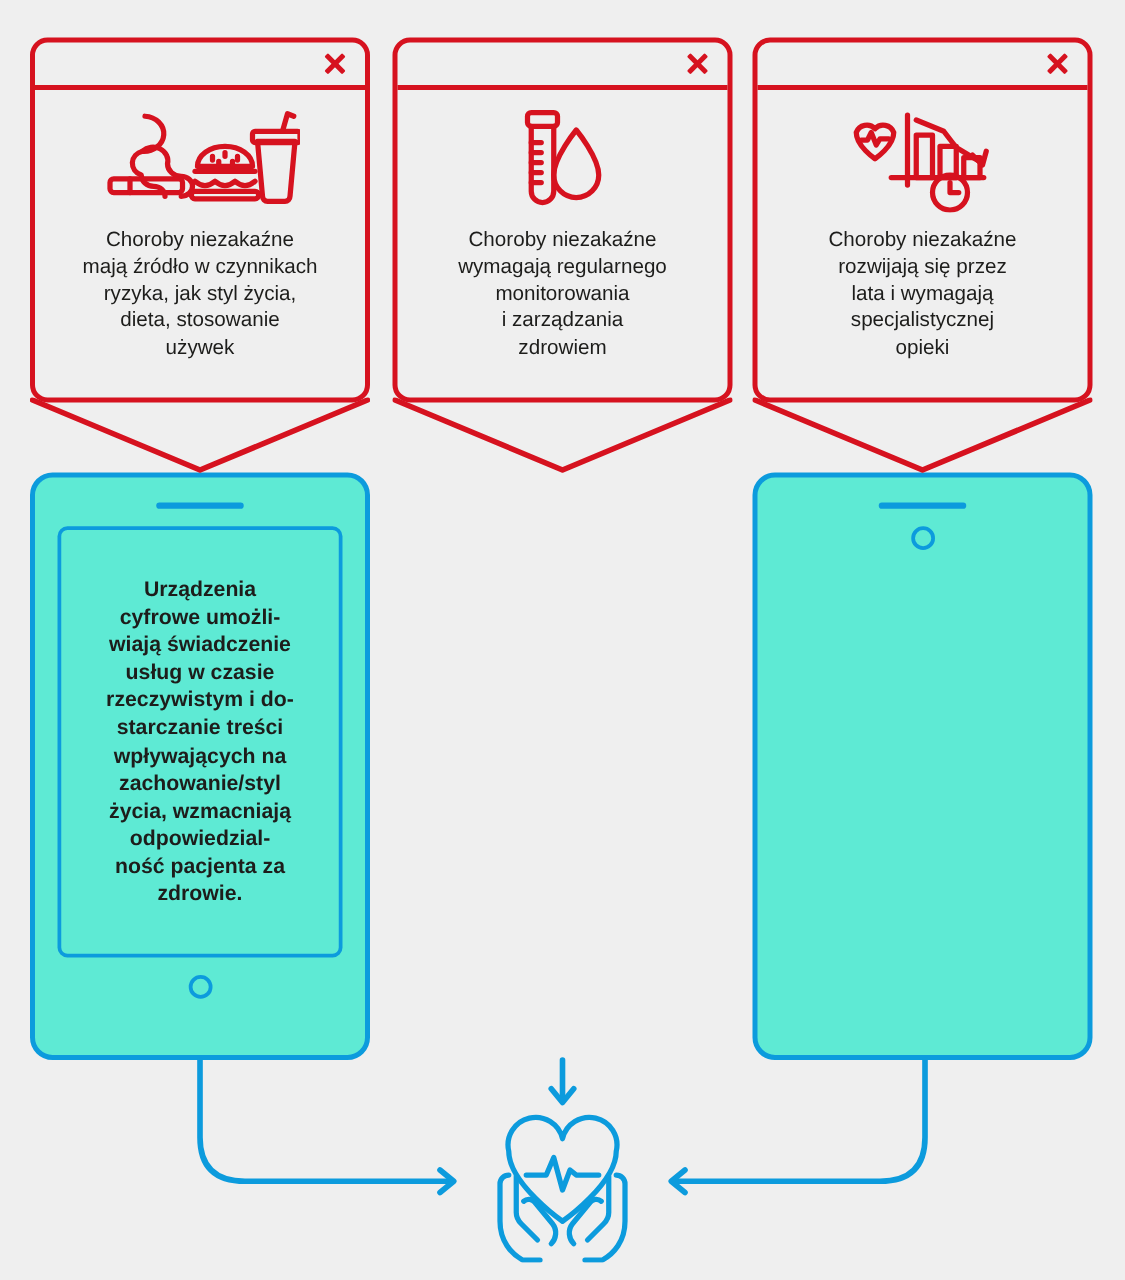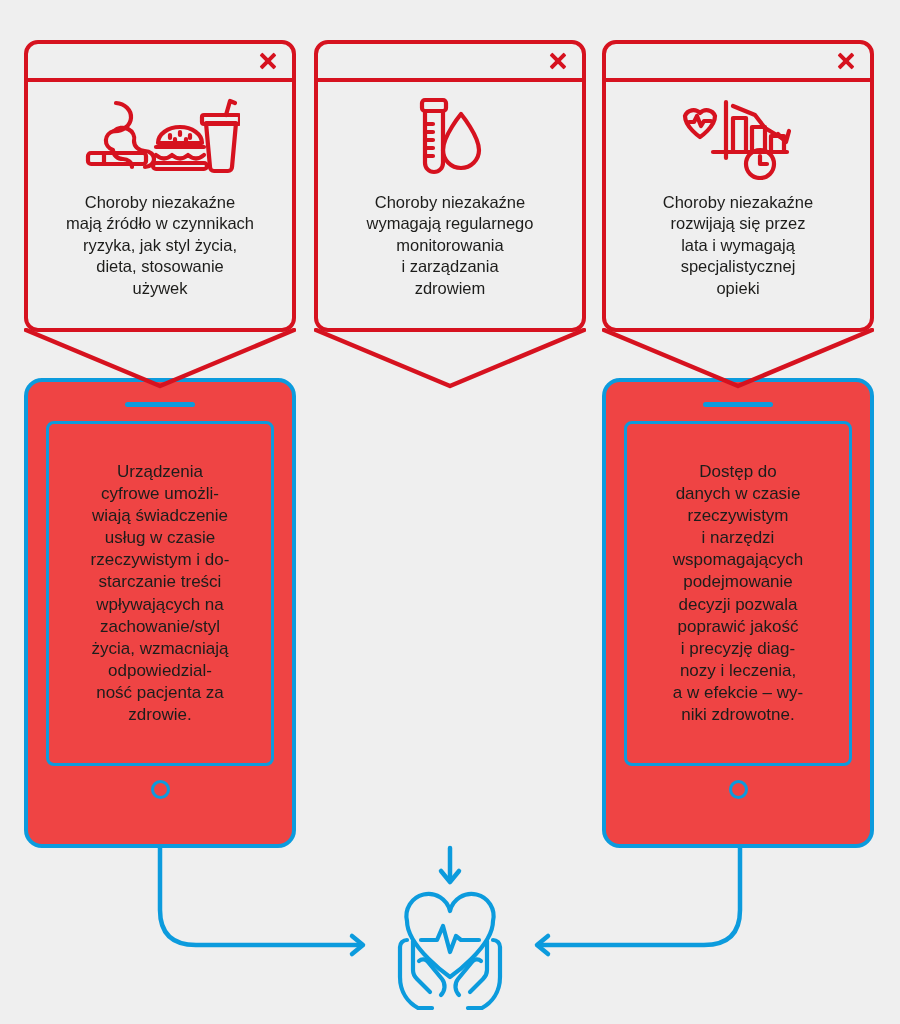--- a/index.html
+++ b/index.html
@@ -7,21 +7,21 @@
   body{
     width:900px;height:1024px;
     background:#efefef;
     font-family:"Liberation Sans","DejaVu Sans",sans-serif;
     overflow:hidden;
     position:relative;
   }
   .stage{position:absolute;inset:0;width:900px;height:1024px;}
 
   
-  .red-col{position:absolute;top:40px;width:272px;height:350px;}
+  .red-col{position:absolute;top:30px;width:272px;height:350px;}
   .red-col.c1{left:24px;}
   .red-col.c2{left:314px;}
   .red-col.c3{left:602px;}
 
   .red-card{
     position:absolute;left:0;top:0;width:272px;height:292px;
     border:4px solid #d6121f;border-radius:14px;
     box-sizing:border-box;background:#efefef;
     z-index:2;
   }
@@ -55,21 +55,21 @@
 
   
   .red-tail{
     position:absolute;left:0;top:288px;width:272px;height:62px;z-index:1;
   }
 
   
   .phone{
     position:absolute;top:378px;width:272px;height:470px;
     border:4px solid #0c9bdd;border-radius:18px;
-    box-sizing:border-box;background:#ef4444;
+    box-sizing:border-box;background:#5eead4;font-weight:bold;
   }
   .phone.c1{left:24px;}
   .phone.c2{left:314px;}
   .phone.c3{left:602px;}
 
   .speaker{
     width:70px;height:5px;background:#0c9bdd;border-radius:3px;
     margin:20px auto 0;
   }
   .screen{
@@ -216,34 +216,20 @@
 odpowiedzial-
 ność pacjenta za
 zdrowie.</div>
     </div>
     <div class="home-btn"></div>
   </div>
 
 
   <div class="phone c3">
     <div class="speaker"></div>
-    <div class="screen">
-      <div class="screen-text">Dostęp do
-danych w czasie
-rzeczywistym
-i narzędzi
-wspomagających
-podejmowanie
-decyzji pozwala
-poprawić jakość
-i precyzję diag-
-nozy i leczenia,
-a w efekcie – wy-
-niki zdrowotne.</div>
-    </div>
     <div class="home-btn"></div>
   </div>
 
   <svg class="connectors" viewBox="0 0 900 184">
     <g fill="none" stroke="#0c9bdd" stroke-width="4.5" stroke-linecap="round" stroke-linejoin="round">
 
       <path d="M160 8 V70 Q160 105 196 105 H362"></path>
       <path d="M352 96 l11 9 l-11 9"></path>
 
       <path d="M450 8 V40"></path>

